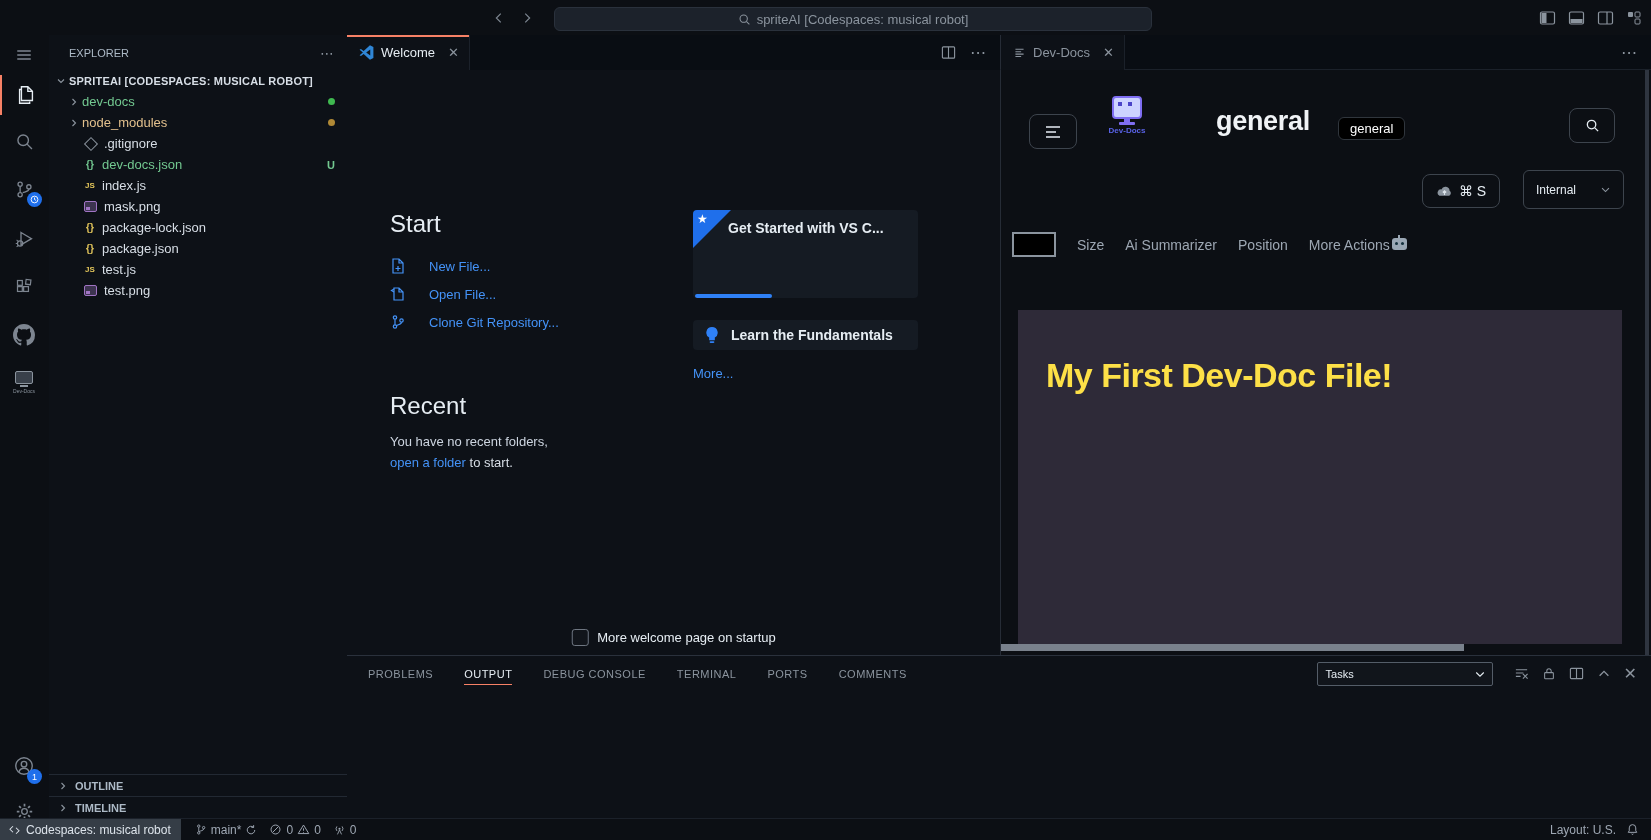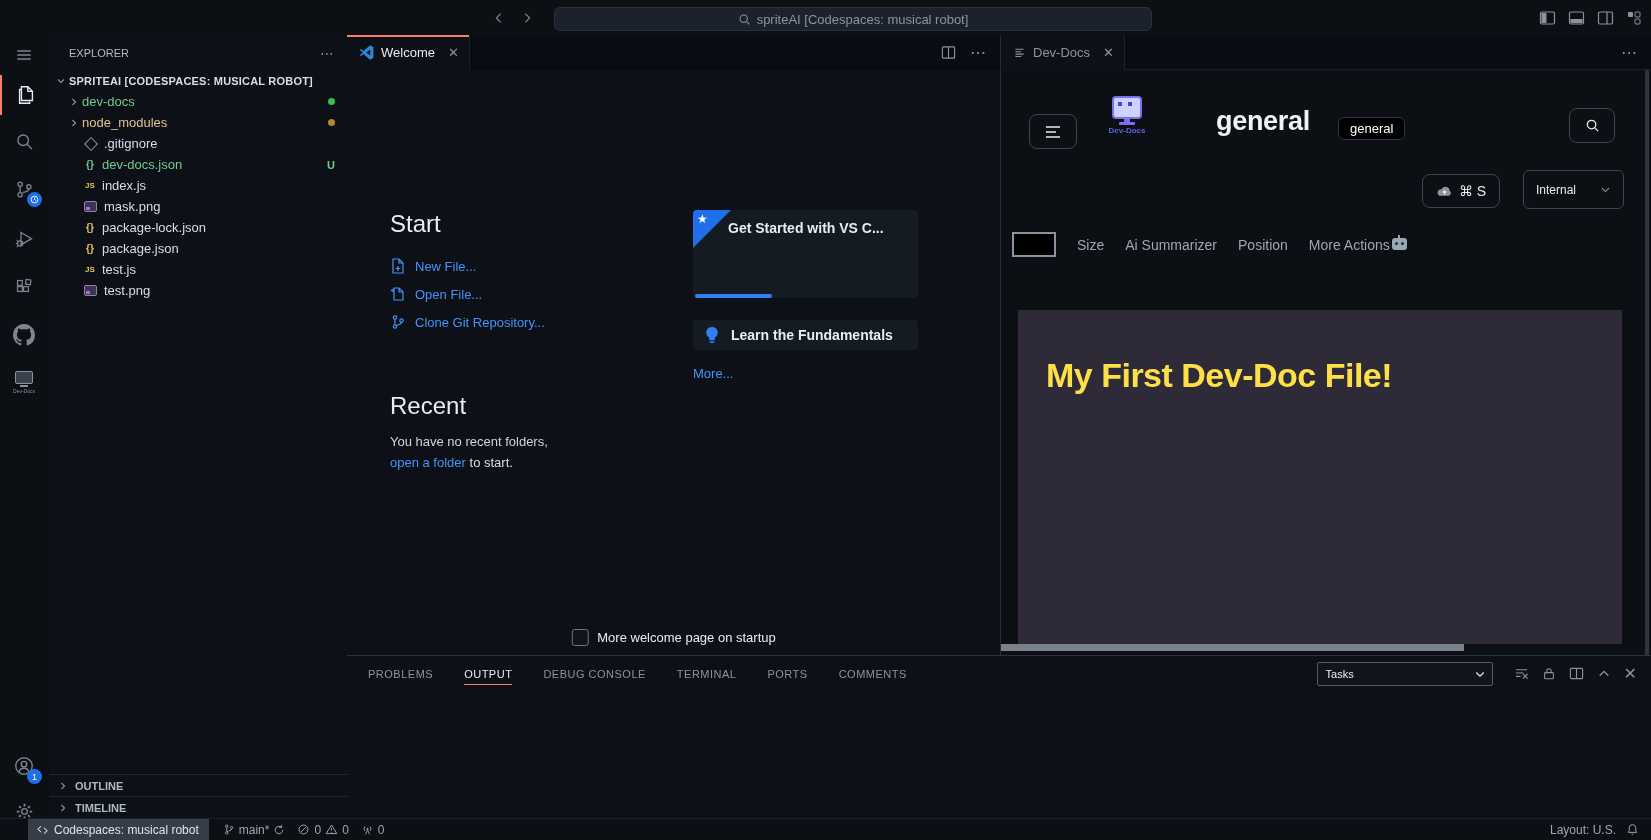--- a/index.html
+++ b/index.html
@@ -67,21 +67,21 @@
   .tab.active{color:#e6edf3;}
   .tab.active::before{content:"";position:absolute;left:0;top:0;right:0;height:2px;background:#f78166;}
   .tab.dim{color:#8b949e;}
   .tab .close{color:#8b949e;margin-left:6px;}
   .strip-actions{margin-left:auto;display:flex;align-items:center;gap:14px;color:#8b949e;padding-right:14px;}
 
   .editor1{position:absolute;left:347px;top:70px;width:653px;height:585px;background:#0d1117;}
   .welcome{padding:140px 0 0 43px;display:flex;gap:53px;}
   .wcol1{width:250px;}
   .wh{font-size:24px;color:#e6edf3;font-weight:400;margin:0 0 14px 0;}
-  .wlink{display:flex;align-items:center;gap:9px;height:28px;color:#4493f8;font-size:13px;cursor:pointer;}
+  .wlink{display:flex;align-items:center;gap:23px;height:28px;color:#4493f8;font-size:13px;cursor:pointer;}
   .recent{margin-top:56px;}
   .rline{font-size:13px;color:#cdd5e0;margin-top:4px;}
   .rline2{font-size:13px;margin-top:6px;}
   .bluelink{color:#4493f8;cursor:pointer;}
   .wcol2{width:225px;}
   .card{background:#151b23;border-radius:4px;position:relative;}
   .card.feat{height:88px;margin-bottom:22px;overflow:hidden;}
   .ribbon{position:absolute;left:0;top:0;width:0;height:0;border-top:38px solid #1f6feb;border-right:38px solid transparent;}
   .ribbon .star{position:absolute;left:4px;top:-36px;color:#fff;font-size:12px;}
   .feat-title{position:absolute;left:35px;top:10px;font-size:14px;font-weight:bold;color:#e6edf3;}
@@ -124,21 +124,21 @@
   .panel-tabs{height:35px;display:flex;align-items:center;padding-left:21px;gap:31px;}
   .ptab{font-size:11px;letter-spacing:.5px;color:#8b949e;height:35px;display:flex;align-items:center;position:relative;}
   .ptab.active{color:#e6edf3;}
   .ptab.active::after{content:"";position:absolute;left:0;right:0;bottom:6px;height:1px;background:#f78166;}
   .panel-actions{position:absolute;right:14px;top:0;height:35px;display:flex;align-items:center;gap:13px;color:#8b949e;}
   .tasks-dd{width:160px;height:22px;border:1px solid #545d68;border-radius:2px;background:#11151b;display:flex;
             align-items:center;justify-content:space-between;padding:0 6px 0 8px;font-size:11px;color:#e6edf3;margin-right:8px;}
 
   
   .statusbar{position:absolute;left:0;top:818px;width:1651px;height:22px;background:#0c0f14;border-top:1px solid #1b212a;
-             display:flex;align-items:center;font-size:12px;color:#9ea7b3;box-sizing:border-box;padding-left:28px;}
+             display:flex;align-items:center;font-size:12px;color:#9ea7b3;box-sizing:border-box;}
   .sb-remote{height:22px;background:#353d46;color:#dce3ea;display:flex;align-items:center;gap:5px;padding:0 10px 0 8px;}
   .sb-item{display:flex;align-items:center;gap:4px;padding:0 6px;height:22px;}
   .sb-right{margin-left:auto;display:flex;align-items:center;gap:10px;padding-right:12px;}
 </style>
 </head>
 <body>
 
 <div class="titlebar">
   <div class="nav-arrows">
     <span>

